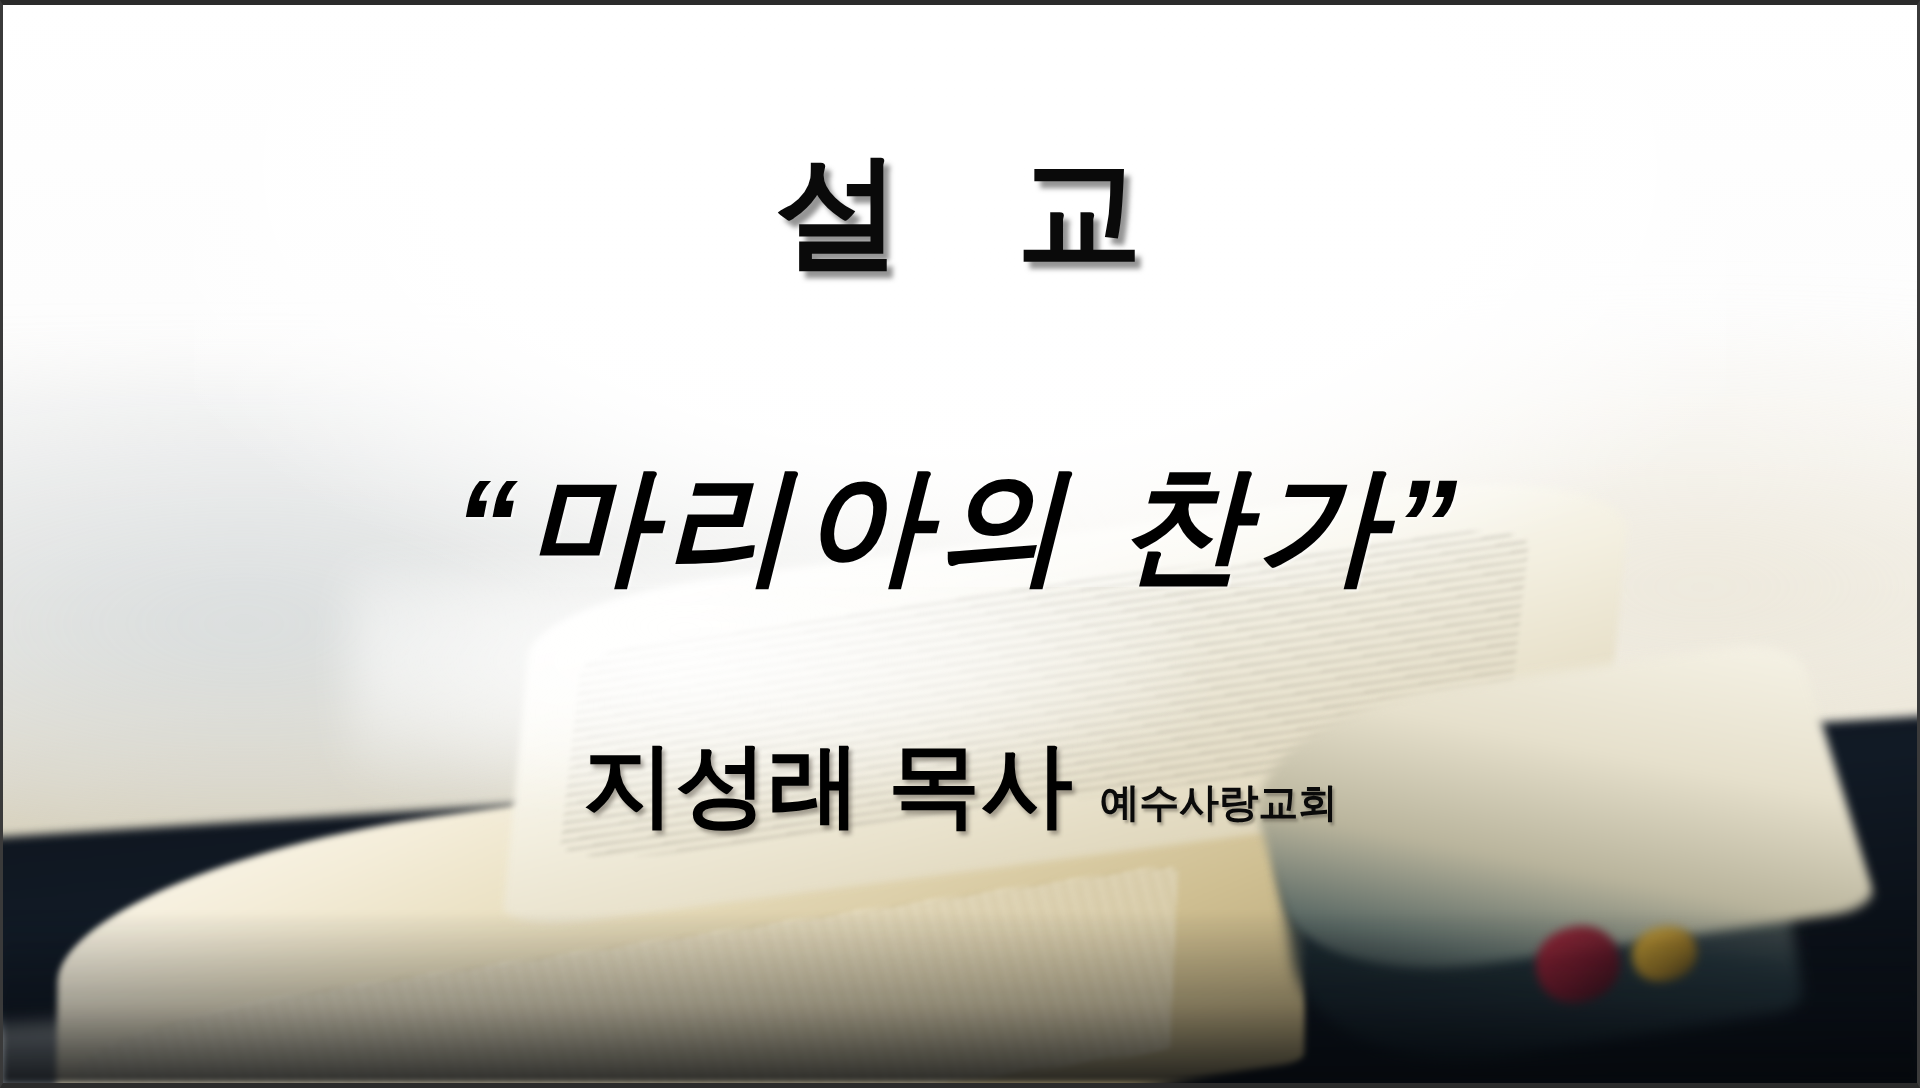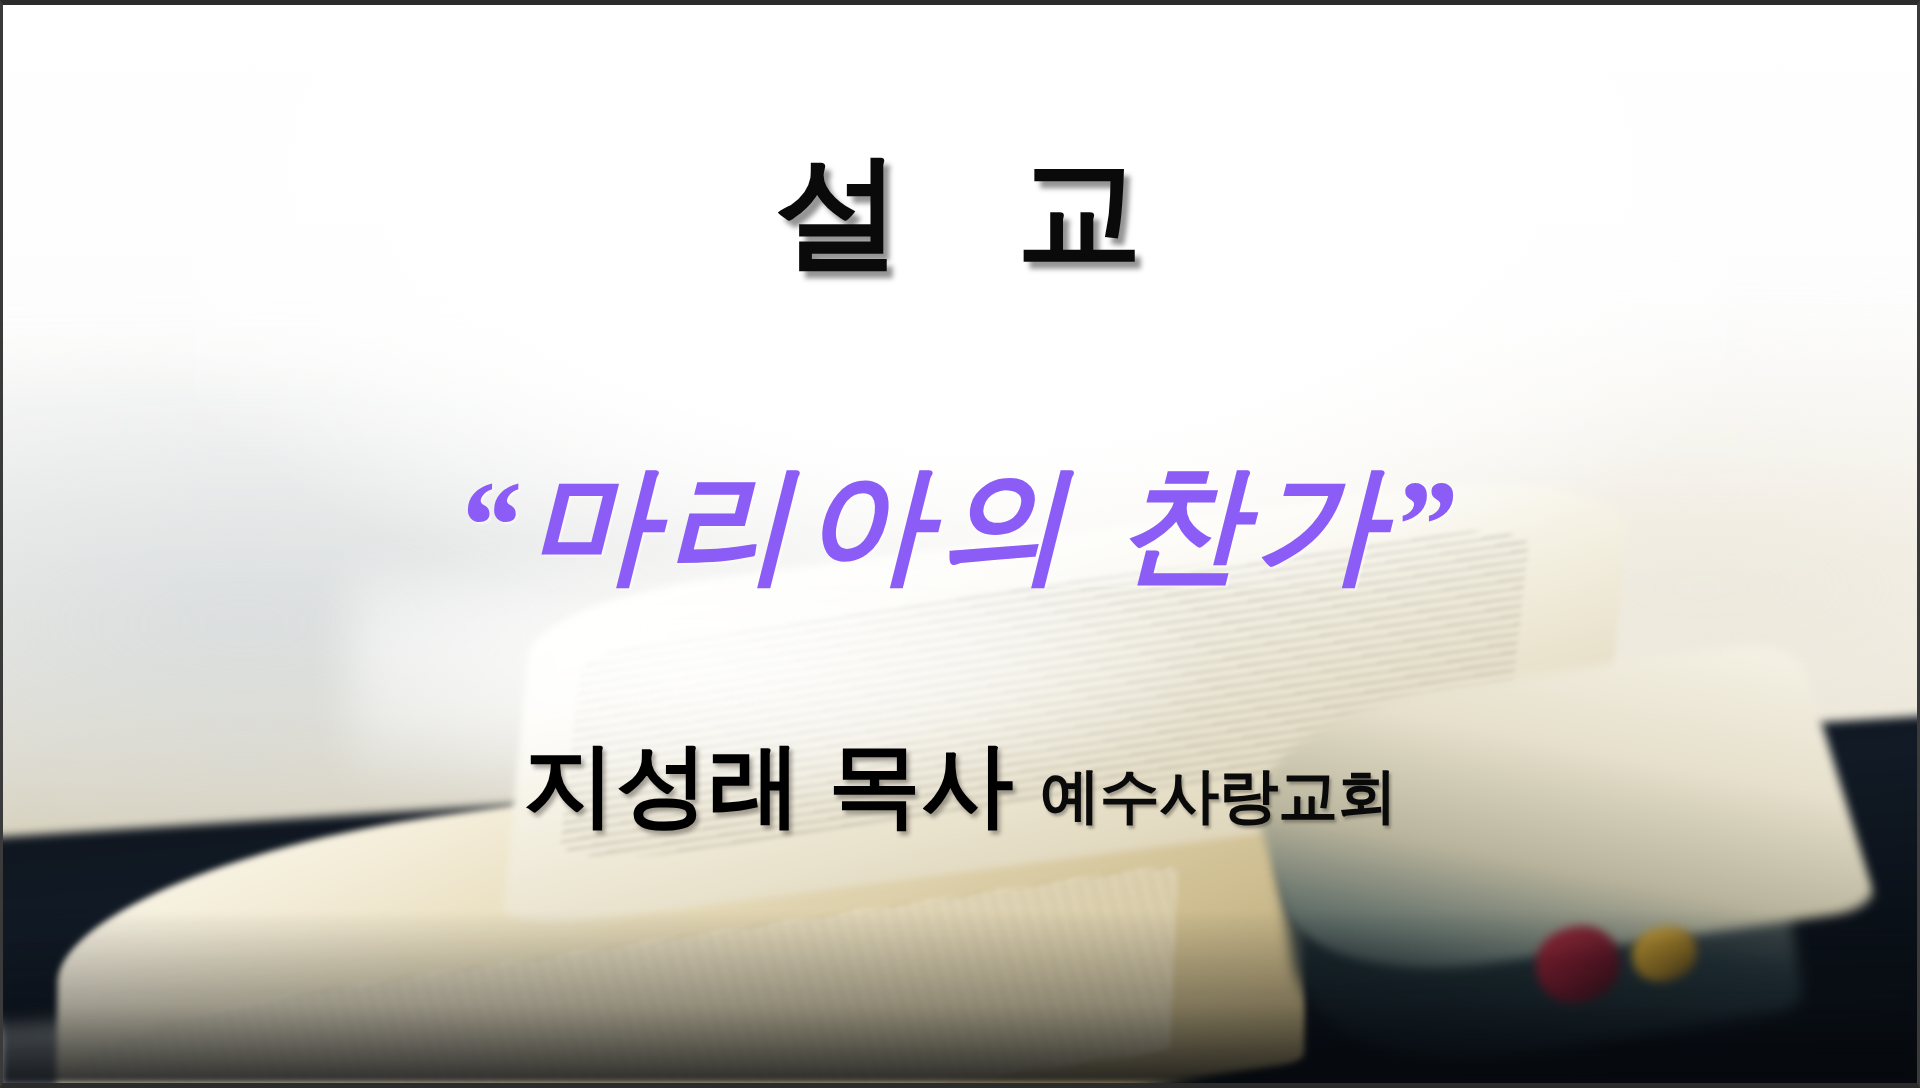--- a/index.html
+++ b/index.html
@@ -314,25 +314,25 @@
     white-space: pre;
     text-shadow: 6px 7px 5px rgba(60,60,60,0.55);
   }
 
   
   .sermon-subtitle {
     position: absolute;
     top: 450px;
     left: 0;
     right: 0;
-    font-family: Liberation Serif, serif;
+    font-family: Liberation Sans, sans-serif;
     font-size: 128px;
     font-weight: 700;
     font-style: italic;
-    color: #8b5cf6;
+    color: #000000;
     letter-spacing: 0.07em;
     line-height: 1.1;
     white-space: pre;
     text-shadow: 2px 2px 2px rgba(255,255,255,0.55);
   }
 
   
   .speaker-row {
     position: absolute;
     top: 718px;
@@ -347,21 +347,21 @@
     font-family: "Liberation Sans", "DejaVu Sans", sans-serif;
     font-size: 92px;
     font-weight: 700;
     color: #000000;
     letter-spacing: 0.01em;
     white-space: pre;
     text-shadow: 3px 4px 4px rgba(70,65,55,0.45);
   }
   .church-name {
     font-family: "Liberation Sans", "DejaVu Sans", sans-serif;
-    font-size: 60px;
+    font-size: 40px;
     font-weight: 700;
     color: #0a0a0a;
     letter-spacing: -0.01em;
     white-space: pre;
     text-shadow: 2px 3px 3px rgba(70,65,55,0.42);
   }
 </style>
 </head>
 <body>
 

